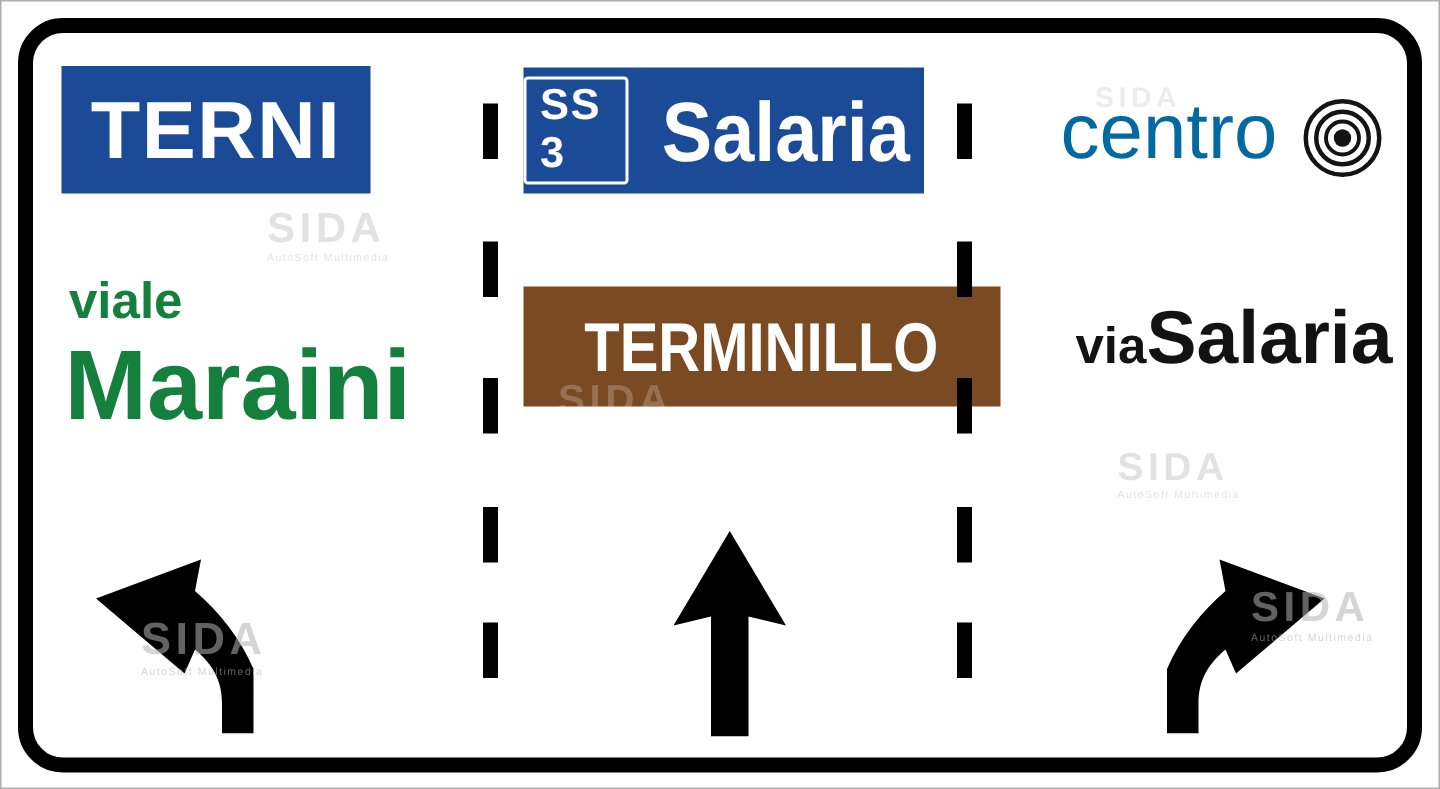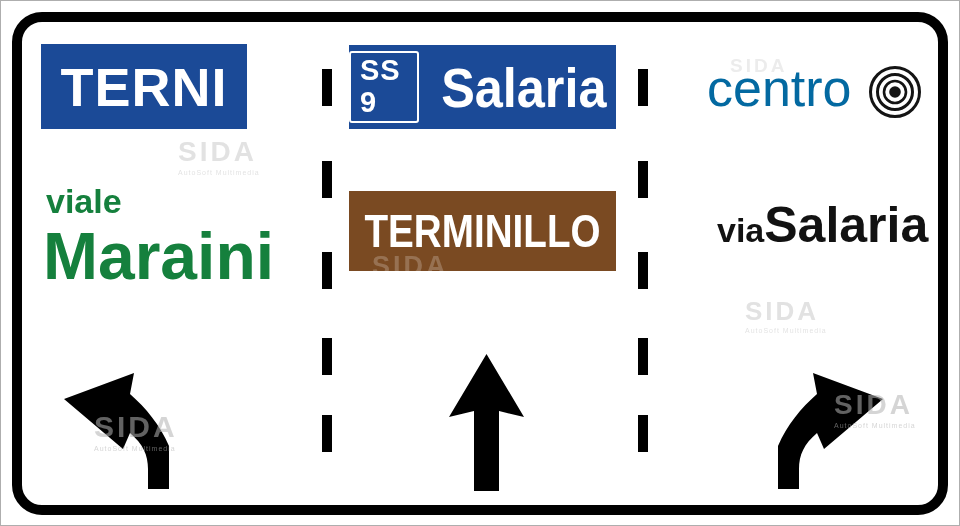--- a/index.html
+++ b/index.html
@@ -16,21 +16,21 @@
     position:absolute;display:flex;align-items:center;justify-content:center;
     color:#fff;font-weight:bold;
   }
   .panel-terni{left:40px;top:43px;width:206px;height:85px;font-size:54px;letter-spacing:1px;}
   .panel-salaria{left:348px;top:44px;width:267px;height:84px;gap:13px;}
   .route-badge{
     border:2px solid #fff;border-radius:3px;padding:2px 9px 3px 9px;
     font-size:29px;font-weight:bold;letter-spacing:1px;line-height:1.1;
   }
   .salaria-text{font-size:56px;display:inline-block;transform:scaleX(0.9);}
-  .panel-terminillo{left:348px;top:190px;width:267px;height:80px;}
+  .panel-terminillo{left:348px;top:190px;width:318px;height:80px;}
   .terminillo-text{font-size:46px;display:inline-block;transform:scaleX(0.84);white-space:nowrap;}
   .street{position:absolute;color:#15803d;font-weight:bold;line-height:1;white-space:nowrap;}
   .street-viale{left:45px;top:183px;font-size:34px;}
   .street-maraini{left:42px;top:222px;font-size:66px;}
   .centro-text{position:absolute;left:706px;top:61px;font-size:52px;font-weight:400;color:#0369a1;line-height:1;}
   .bullseye{position:absolute;left:867px;top:64px;}
   .via-cintia{position:absolute;left:716px;top:199px;display:flex;align-items:baseline;color:#121212;font-weight:bold;line-height:1;}
   .via-small{font-size:34px;}
   .via-big{font-size:50px;}
   .dash{position:absolute;width:10px;height:37px;background:#000;}
@@ -58,21 +58,21 @@
 <div class="stage">
   <div class="sign-border"></div>
 
   <div class="panel panel-terni" style="background: rgb(27, 74, 151);">
     <span>TERNI</span>
   </div>
   <div class="street street-viale">viale</div>
   <div class="street street-maraini">Maraini</div>
 
   <div class="panel panel-salaria" style="background: rgb(27, 74, 151);">
-    <span class="route-badge">SS 9</span>
+    <span class="route-badge">SS 3</span>
     <span class="salaria-text">Salaria</span>
   </div>
   <div class="panel panel-terminillo" style="background: rgb(122, 74, 34);">
     <span class="terminillo-text">TERMINILLO</span>
   </div>
 
   <div class="centro-text">centro</div>
   <svg class="bullseye" width="54" height="54" viewBox="0 0 54 54">
     <circle cx="27" cy="27" r="24.5" fill="none" stroke="#141414" stroke-width="3"></circle>
     <circle cx="27" cy="27" r="17.5" fill="none" stroke="#141414" stroke-width="3"></circle>

